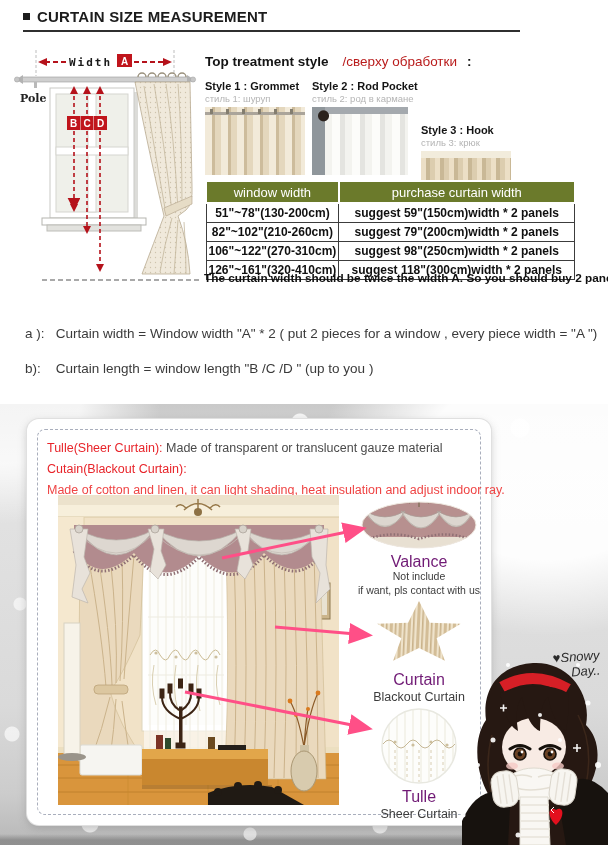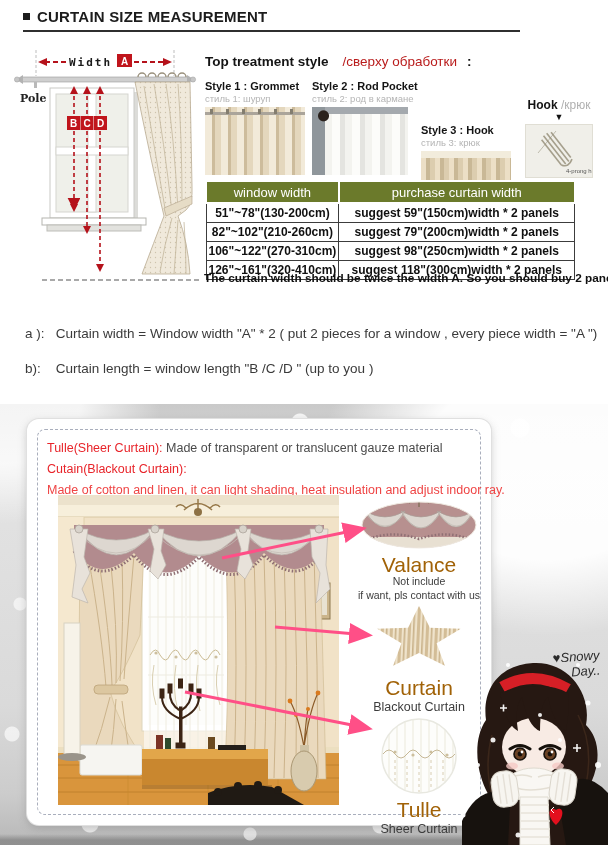--- a/index.html
+++ b/index.html
@@ -85,21 +85,21 @@
   .card-dash{position:absolute;inset:10px;border:1px dashed #a9aebc;border-radius:8px;}
 
   .ct{position:absolute;left:20px;font-size:12.5px;white-space:nowrap;}
   .ct .red{color:#e8242a;}
   .ct .desc{color:#4a4a4a;}
   #ct1{top:22px;} #ct2{top:43px;} #ct3{top:64px;color:#ef4444;}
 
   .room{position:absolute;left:31px;top:76px;}
 
   .samples{position:absolute;left:326px;top:82px;width:132px;text-align:center;line-height:1;}
-  .lbl-red{font-size:21px;color:#a16207;margin-top:2px;}
+  .lbl-red{font-size:16px;color:#701a75;margin-top:2px;}
   .note-sm{font-size:10.5px;color:#3c3c3c;line-height:1.3;}
   .lbl-sub{font-size:12.5px;color:#3c3c3c;margin-top:3px;}
   .sample-ell{width:116px;height:48px;margin:0 auto;}
   .sample-star{width:92px;height:66px;margin:4px auto 0;}
   .sample-circ{width:76px;height:76px;margin:4px auto 0;}
 
   .arrows{position:absolute;left:27px;top:15px;pointer-events:none;}
 
   .girl{position:absolute;left:448px;top:241px;}
 </style>
@@ -192,39 +192,20 @@
     <div class="style-en">Style 2 : Rod Pocket</div>
     <div class="style-ru">стиль 2: род в кармане</div>
     <div class="style-img" id="img-rodpocket"></div>
   </div>
   <div class="style-col" id="style-col-3">
     <div class="style-en">Style 3 : Hook</div>
     <div class="style-ru">стиль 3: крюк</div>
     <div class="style-img" id="img-hookpleat"></div>
   </div>
 
-  <div class="hook-panel">
-    <div class="hook-title">
-      <span>Hook</span><span class="ru"> /крюк</span>
-    </div>
-    <div class="hook-arrow">▼</div>
-    <div class="hook-box">
-      <svg width="66" height="52" viewBox="0 0 66 52">
-        <g transform="rotate(-38 33 24)" stroke="#a59f8c" stroke-width="1.6" fill="none">
-          <line x1="25" y1="6" x2="25" y2="38"></line>
-            <line x1="29" y1="4" x2="29" y2="40"></line>
-          <line x1="33" y1="4" x2="33" y2="40"></line>
-            <line x1="37" y1="6" x2="37" y2="38"></line>
-          <path d="M25,38 q4,7 12,2"></path>
-        </g>
-        <line x1="12" y1="28" x2="30" y2="6" stroke="#8c8670" stroke-width="0.5"></line>
-        <text x="40" y="48" font-size="6" fill="#555">4-prong hooks</text>
-      </svg>
-    </div>
-  </div>
 
   <table class="size-table">
     <colgroup>
         <col style="width:128px">
         <col style="width:236px">
       </colgroup>
     <tbody>
         <tr>
       <th>window width</th>
       <th>purchase curtain width</th>

